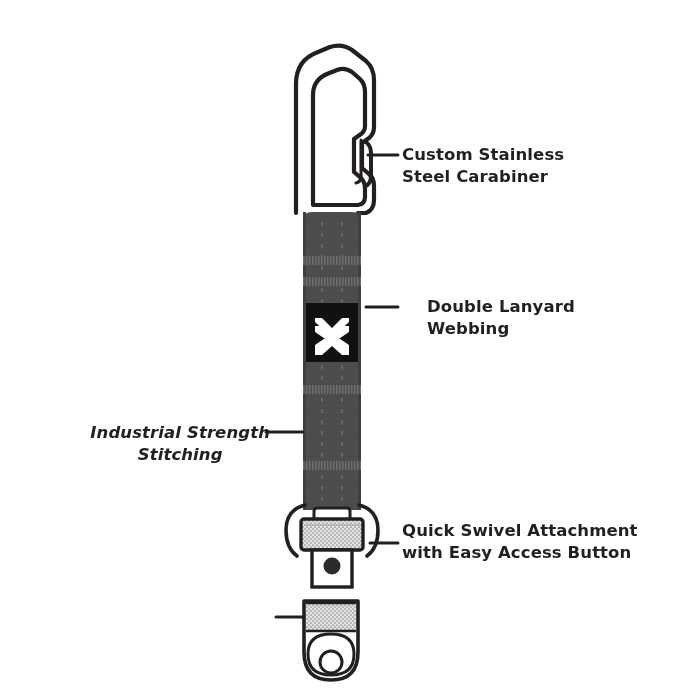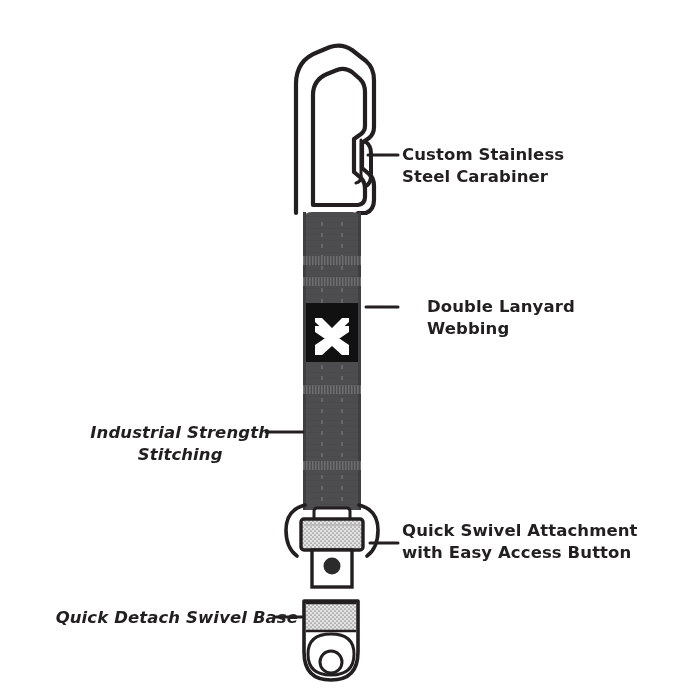--- a/index.html
+++ b/index.html
@@ -201,15 +201,14 @@
 
   <div class="callout right" id="callout-webbing">Double Lanyard
 Webbing</div>
 
   <div class="callout left" id="callout-stitching">Industrial Strength
 Stitching</div>
 
   <div class="callout right" id="callout-swivel">Quick Swivel Attachment
 with Easy Access Button</div>
 
-  <div class="callout left" id="callout-base">Quick Detach Swivel Base</div>
 
 </div>
 
 </body></html>

